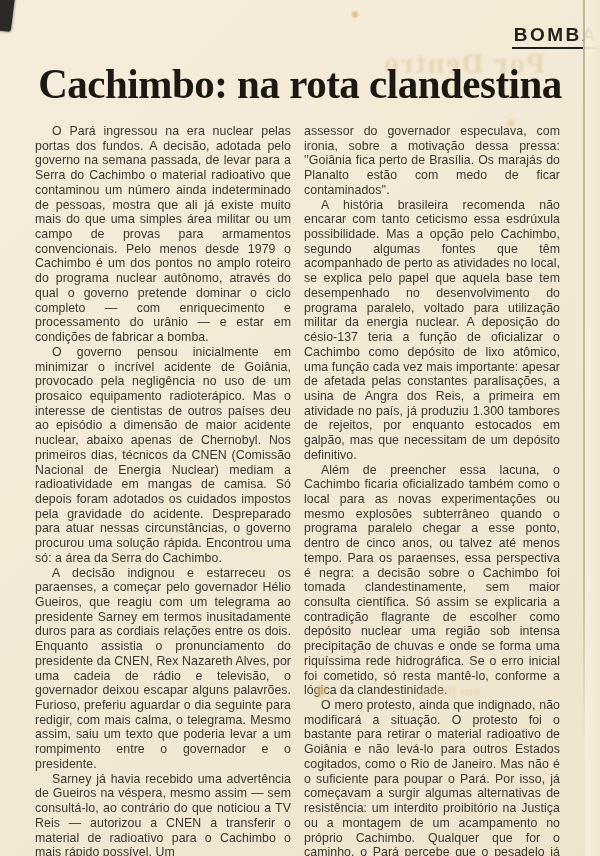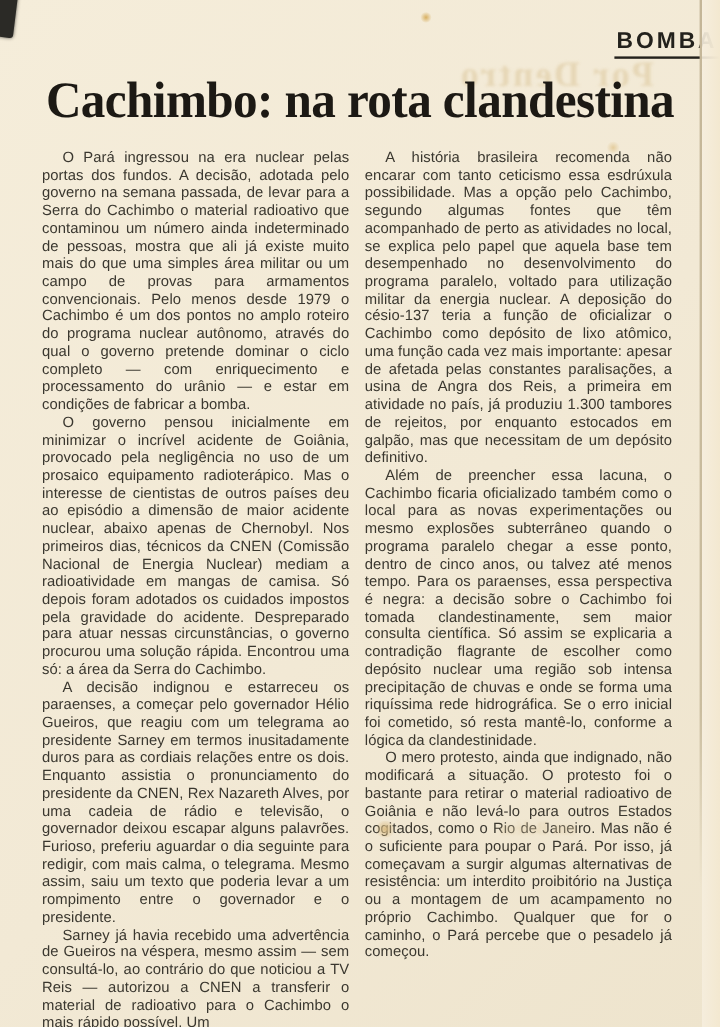--- a/index.html
+++ b/index.html
@@ -79,19 +79,20 @@
   <h1 class="headline">Cachimbo: na rota clandestina</h1>
 
   <div class="cols">
     <div class="col">
       <p>O Pará ingressou na era nuclear pelas portas dos fundos. A decisão, adotada pelo governo na semana passada, de levar para a Serra do Cachimbo o material radioativo que contaminou um número ainda indeterminado de pessoas, mostra que ali já existe muito mais do que uma simples área militar ou um campo de provas para armamentos convencionais. Pelo menos desde 1979 o Cachimbo é um dos pontos no amplo roteiro do programa nuclear autônomo, através do qual o governo pretende dominar o ciclo completo — com enriquecimento e processamento do urânio — e estar em condições de fabricar a bomba.</p>
       <p>O governo pensou inicialmente em minimizar o incrível acidente de Goiânia, provocado pela negligência no uso de um prosaico equipamento radioterápico. Mas o interesse de cientistas de outros países deu ao episódio a dimensão de maior acidente nuclear, abaixo apenas de Chernobyl. Nos primeiros dias, técnicos da CNEN (Comissão Nacional de Energia Nuclear) mediam a radioatividade em mangas de camisa. Só depois foram adotados os cuidados impostos pela gravidade do acidente. Despreparado para atuar nessas circunstâncias, o governo procurou uma solução rápida. Encontrou uma só: a área da Serra do Cachimbo.</p>
       <p>A decisão indignou e estarreceu os paraenses, a começar pelo governador Hélio Gueiros, que reagiu com um telegrama ao presidente Sarney em termos inusitadamente duros para as cordiais relações entre os dois. Enquanto assistia o pronunciamento do presidente da CNEN, Rex Nazareth Alves, por uma cadeia de rádio e televisão, o governador deixou escapar alguns palavrões. Furioso, preferiu aguardar o dia seguinte para redigir, com mais calma, o telegrama. Mesmo assim, saiu um texto que poderia levar a um rompimento entre o governador e o presidente.</p>
       <p>Sarney já havia recebido uma advertência de Gueiros na véspera, mesmo assim — sem consultá-lo, ao contrário do que noticiou a TV Reis — autorizou a CNEN a transferir o material de radioativo para o Cachimbo o mais rápido possível. Um</p>
     </div>
     <div class="col">
+      <p class="no-indent">assessor do governador especulava, com ironia, sobre a motivação dessa pressa: ''Goiânia fica perto de Brasília. Os marajás do Planalto estão com medo de ficar contaminados''.</p>
       <p>A história brasileira recomenda não encarar com tanto ceticismo essa esdrúxula possibilidade. Mas a opção pelo Cachimbo, segundo algumas fontes que têm acompanhado de perto as atividades no local, se explica pelo papel que aquela base tem desempenhado no desenvolvimento do programa paralelo, voltado para utilização militar da energia nuclear. A deposição do césio-137 teria a função de oficializar o Cachimbo como depósito de lixo atômico, uma função cada vez mais importante: apesar de afetada pelas constantes paralisações, a usina de Angra dos Reis, a primeira em atividade no país, já produziu 1.300 tambores de rejeitos, por enquanto estocados em galpão, mas que necessitam de um depósito definitivo.</p>
       <p>Além de preencher essa lacuna, o Cachimbo ficaria oficializado também como o local para as novas experimentações ou mesmo explosões subterrâneo quando o programa paralelo chegar a esse ponto, dentro de cinco anos, ou talvez até menos tempo. Para os paraenses, essa perspectiva é negra: a decisão sobre o Cachimbo foi tomada clandestinamente, sem maior consulta científica. Só assim se explicaria a contradição flagrante de escolher como depósito nuclear uma região sob intensa precipitação de chuvas e onde se forma uma riquíssima rede hidrográfica. Se o erro inicial foi cometido, só resta mantê-lo, conforme a lógica da clandestinidade.</p>
       <p>O mero protesto, ainda que indignado, não modificará a situação. O protesto foi o bastante para retirar o material radioativo de Goiânia e não levá-lo para outros Estados cogitados, como o Rio de Janeiro. Mas não é o suficiente para poupar o Pará. Por isso, já começavam a surgir algumas alternativas de resistência: um interdito proibitório na Justiça ou a montagem de um acampamento no próprio Cachimbo. Qualquer que for o caminho, o Pará percebe que o pesadelo já começou.</p>
     </div>
   </div>
 
 </div>
 
 </body></html>

